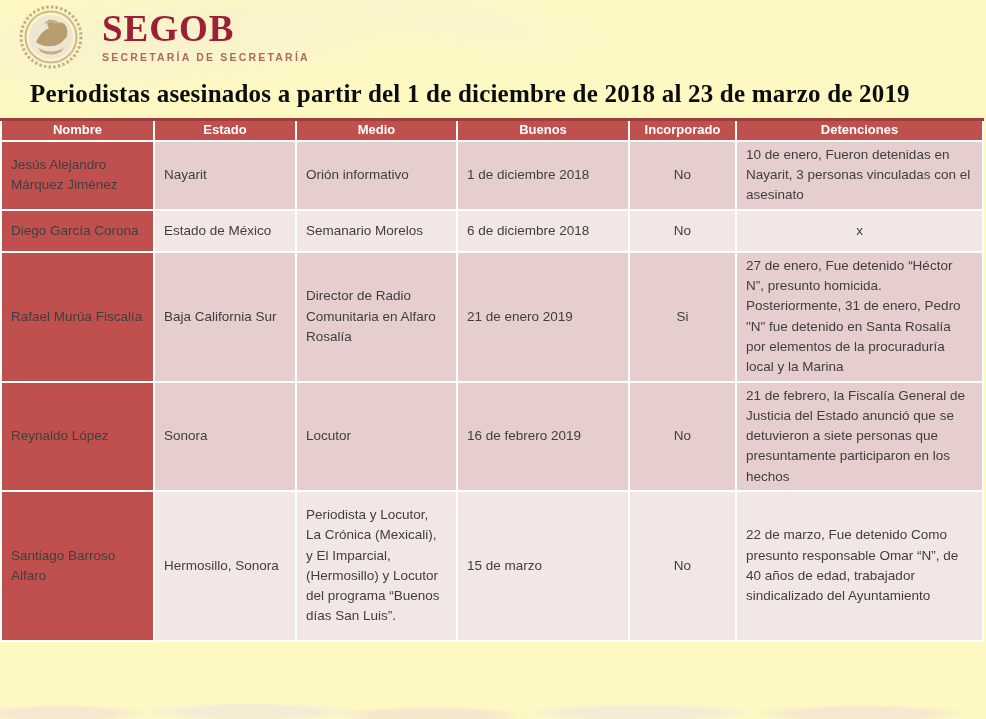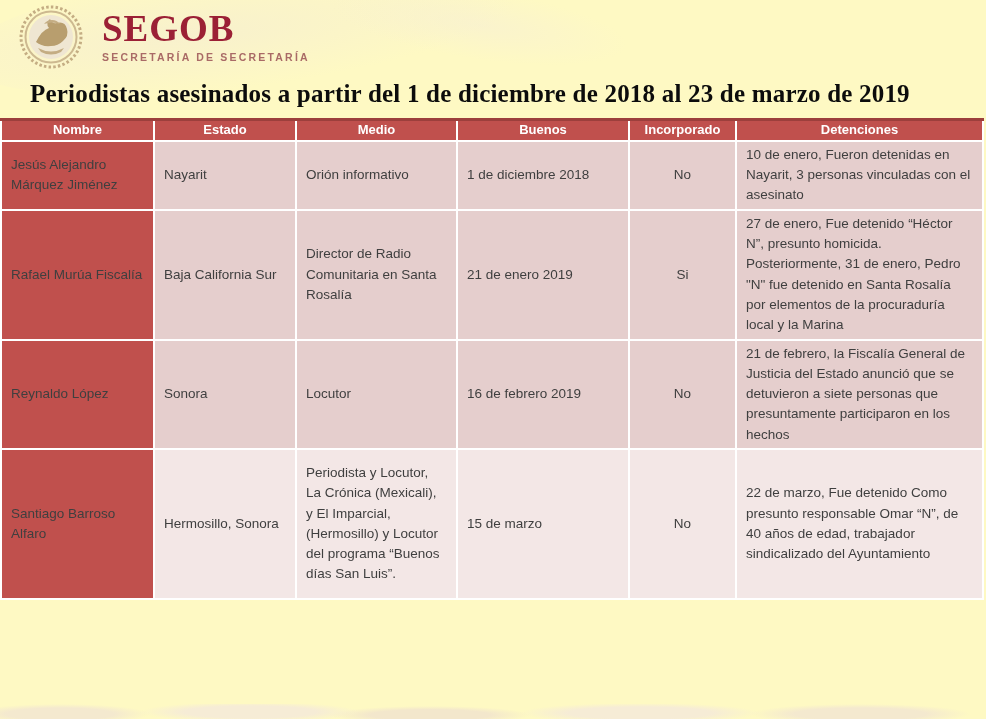--- a/index.html
+++ b/index.html
@@ -125,24 +125,32 @@
     </thead>
     <tbody id="table-body">
         <tr class="row-dark" style="height: 62px;">
           <td class="name-cell">Jesús Alejandro Márquez Jiménez</td>
           <td>Nayarit</td>
           <td>Orión informativo</td>
           <td>1 de diciembre 2018</td>
           <td class="center">No</td>
           <td>10 de enero, Fueron detenidas en Nayarit, 3 personas vinculadas con el asesinato</td>
         </tr>
+        <tr class="row-light" style="height: 42px;">
+          <td class="name-cell">Diego García Corona</td>
+          <td>Estado de México</td>
+          <td>Semanario Morelos</td>
+          <td>6 de diciembre 2018</td>
+          <td class="center">No</td>
+          <td class="center">x</td>
+        </tr>
         <tr class="row-dark" style="height: 130px;">
           <td class="name-cell">Rafael Murúa Fiscalía</td>
           <td>Baja California Sur</td>
-          <td>Director de Radio Comunitaria en Santa Rosalía</td>
+          <td>Director de Radio Comunitaria en Alfaro Rosalía</td>
           <td>21 de enero 2019</td>
           <td class="center">Si</td>
           <td>27 de enero, Fue detenido “Héctor N”, presunto homicida. Posteriormente, 31 de enero, Pedro "N" fue detenido en Santa Rosalía por elementos de la procuraduría local y la Marina</td>
         </tr>
         <tr class="row-dark" style="height: 108px;">
           <td class="name-cell">Reynaldo López</td>
           <td>Sonora</td>
           <td>Locutor</td>
           <td>16 de febrero 2019</td>
           <td class="center">No</td>

